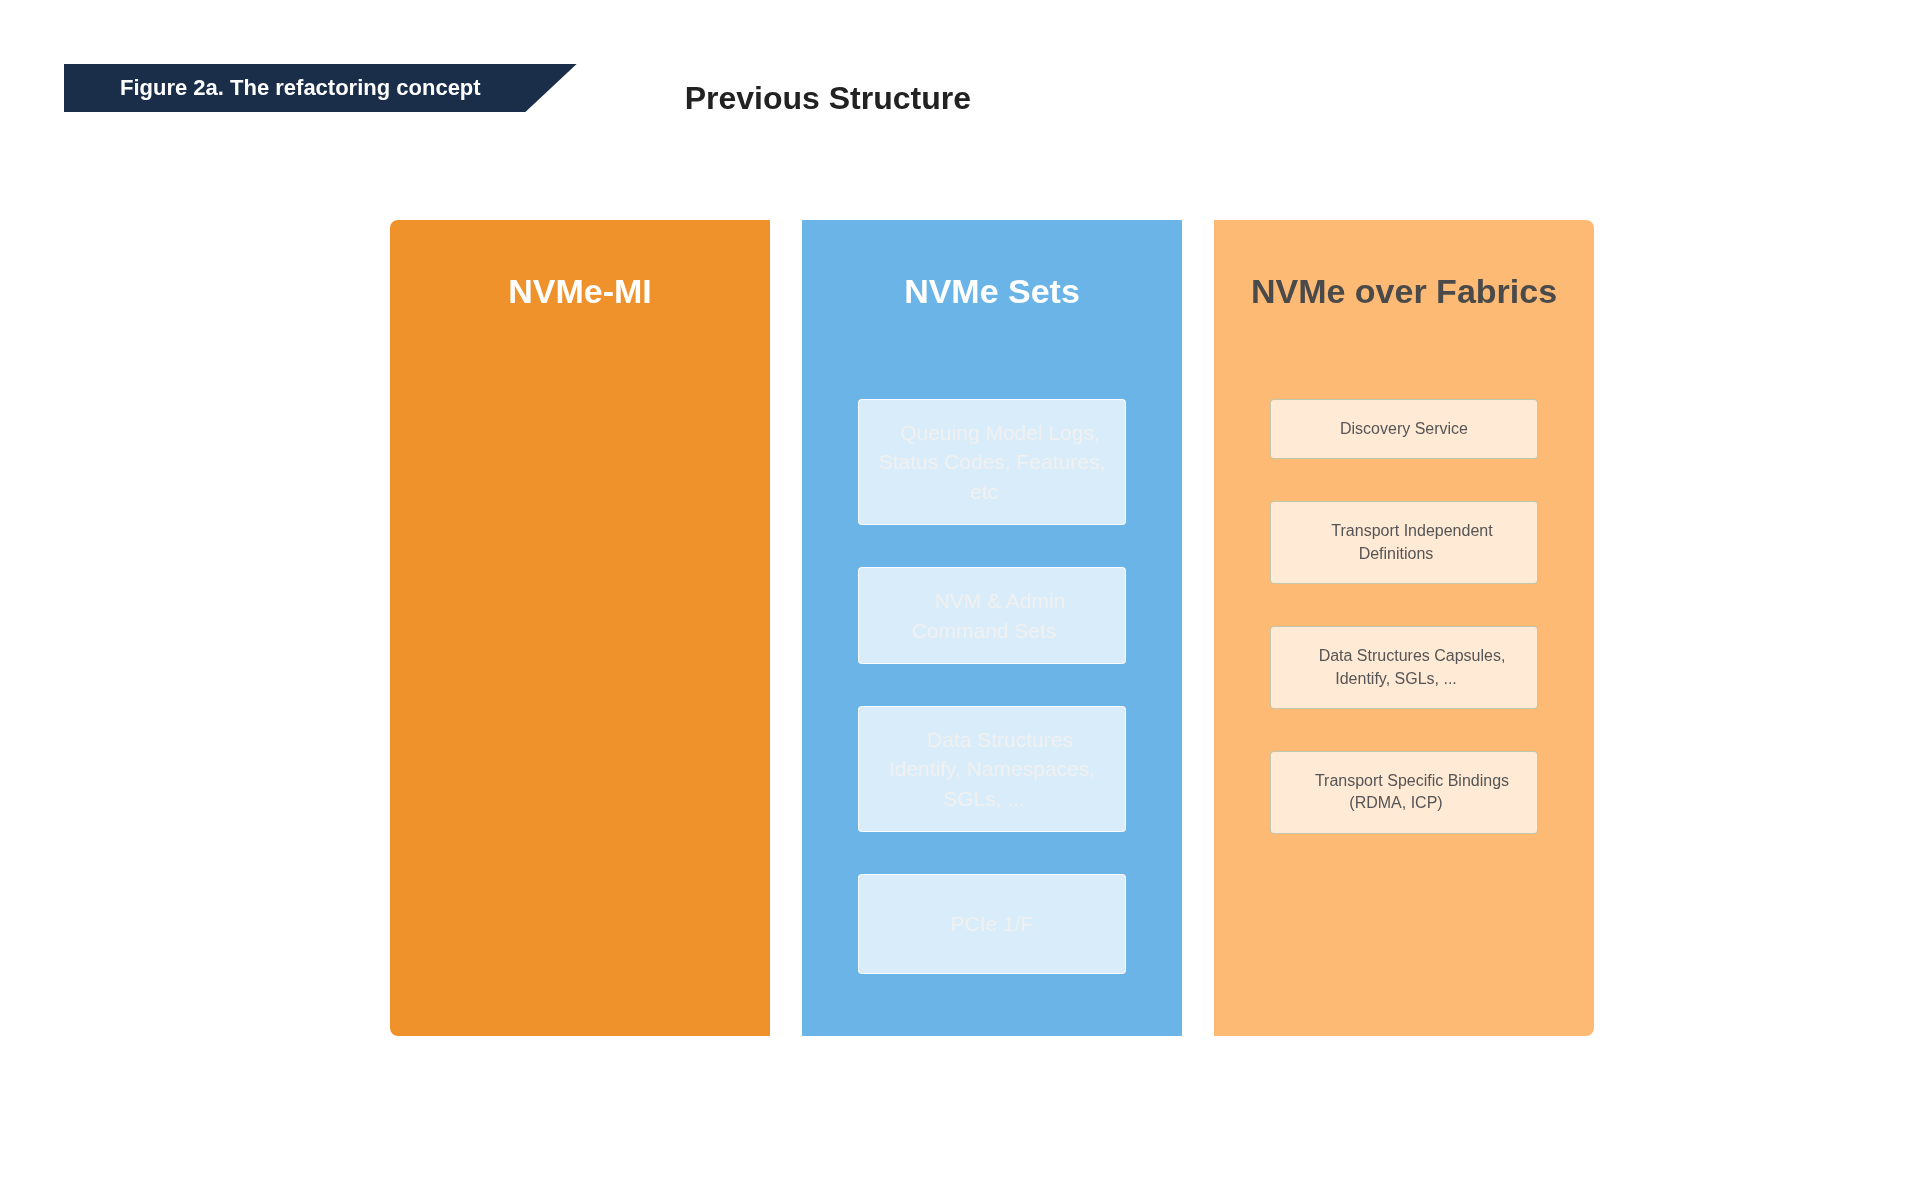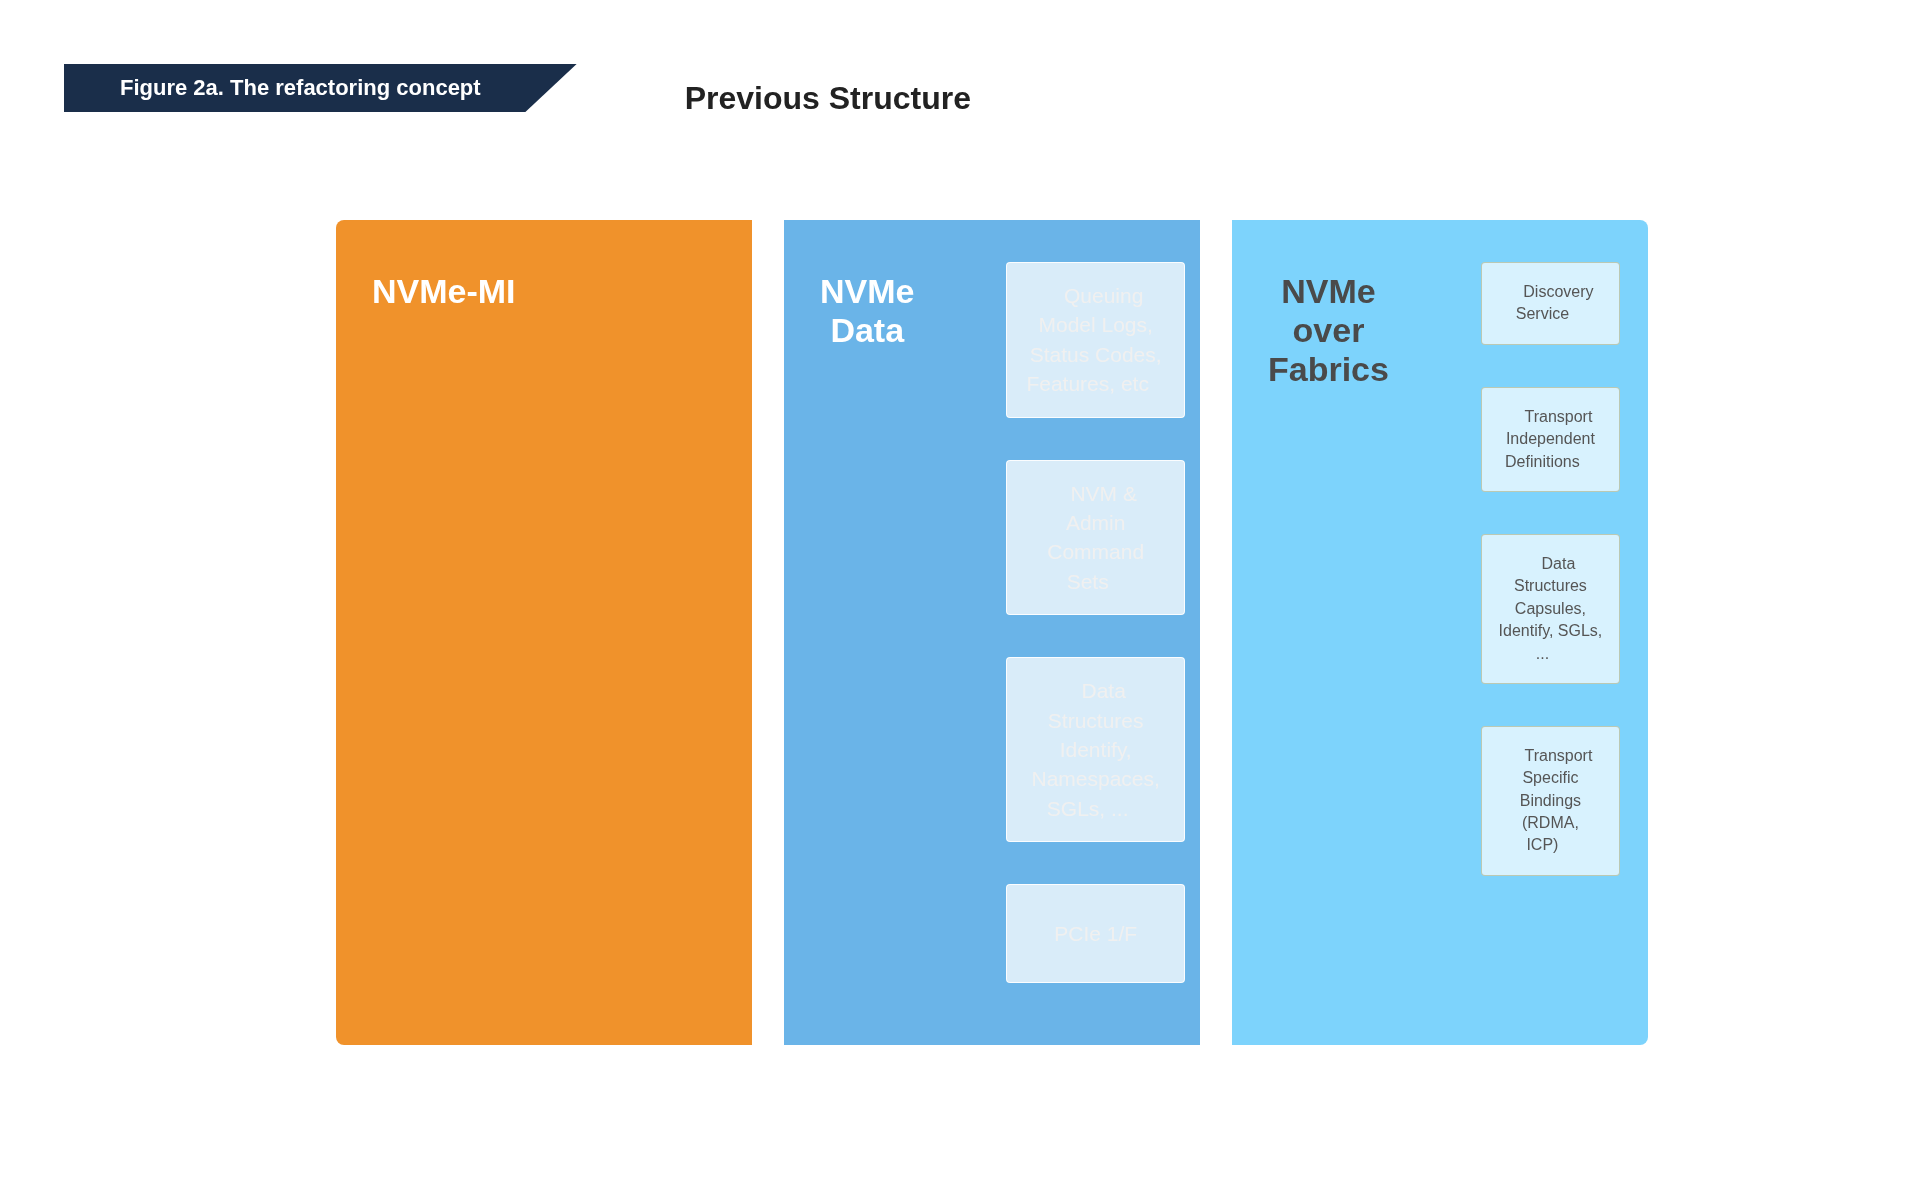--- a/index.html
+++ b/index.html
@@ -42,36 +42,36 @@
     .main-content {
       padding: 60px 140px;
       display: flex;
       gap: 0;
       justify-content: center;
     }
 
     
     .column {
       display: flex;
-      flex-direction: row;
-      width: 416px;
+      flex-direction: column;
+      width: 380px;
       min-height: 560px;
     }
 
     .column-nvme-mi {
       background: #f0922b;
       border-radius: 8px 0 0 8px;
     }
 
     .column-nvme-base {
       background: #6ab4e8;
     }
 
     .column-nvme-fabrics {
-      background: #7dd3fc;
+      background: #fdba74;
       border-radius: 0 8px 8px 0;
     }
 
     .column-header {
       padding: 36px 20px 30px;
       text-align: center;
       font-size: 34px;
       font-weight: 700;
     }
 
@@ -144,21 +144,21 @@
 <div class="main-content">
 
   <div class="column column-nvme-mi">
     <div class="column-header">NVMe-MI</div>
     <div class="column-body">
       
     </div>
   </div>
 
   <div class="column column-nvme-base">
-    <div class="column-header">NVMe Data</div>
+    <div class="column-header">NVMe Sets</div>
     <div class="column-body">
       <div class="card">
         <span>Queuing Model Logs, Status Codes, Features, etc</span>
       </div>
       <div class="card">
         <span>NVM &amp; Admin Command Sets</span>
       </div>
       <div class="card">
         <span>Data Structures Identify, Namespaces, SGLs, ...</span>
       </div>

